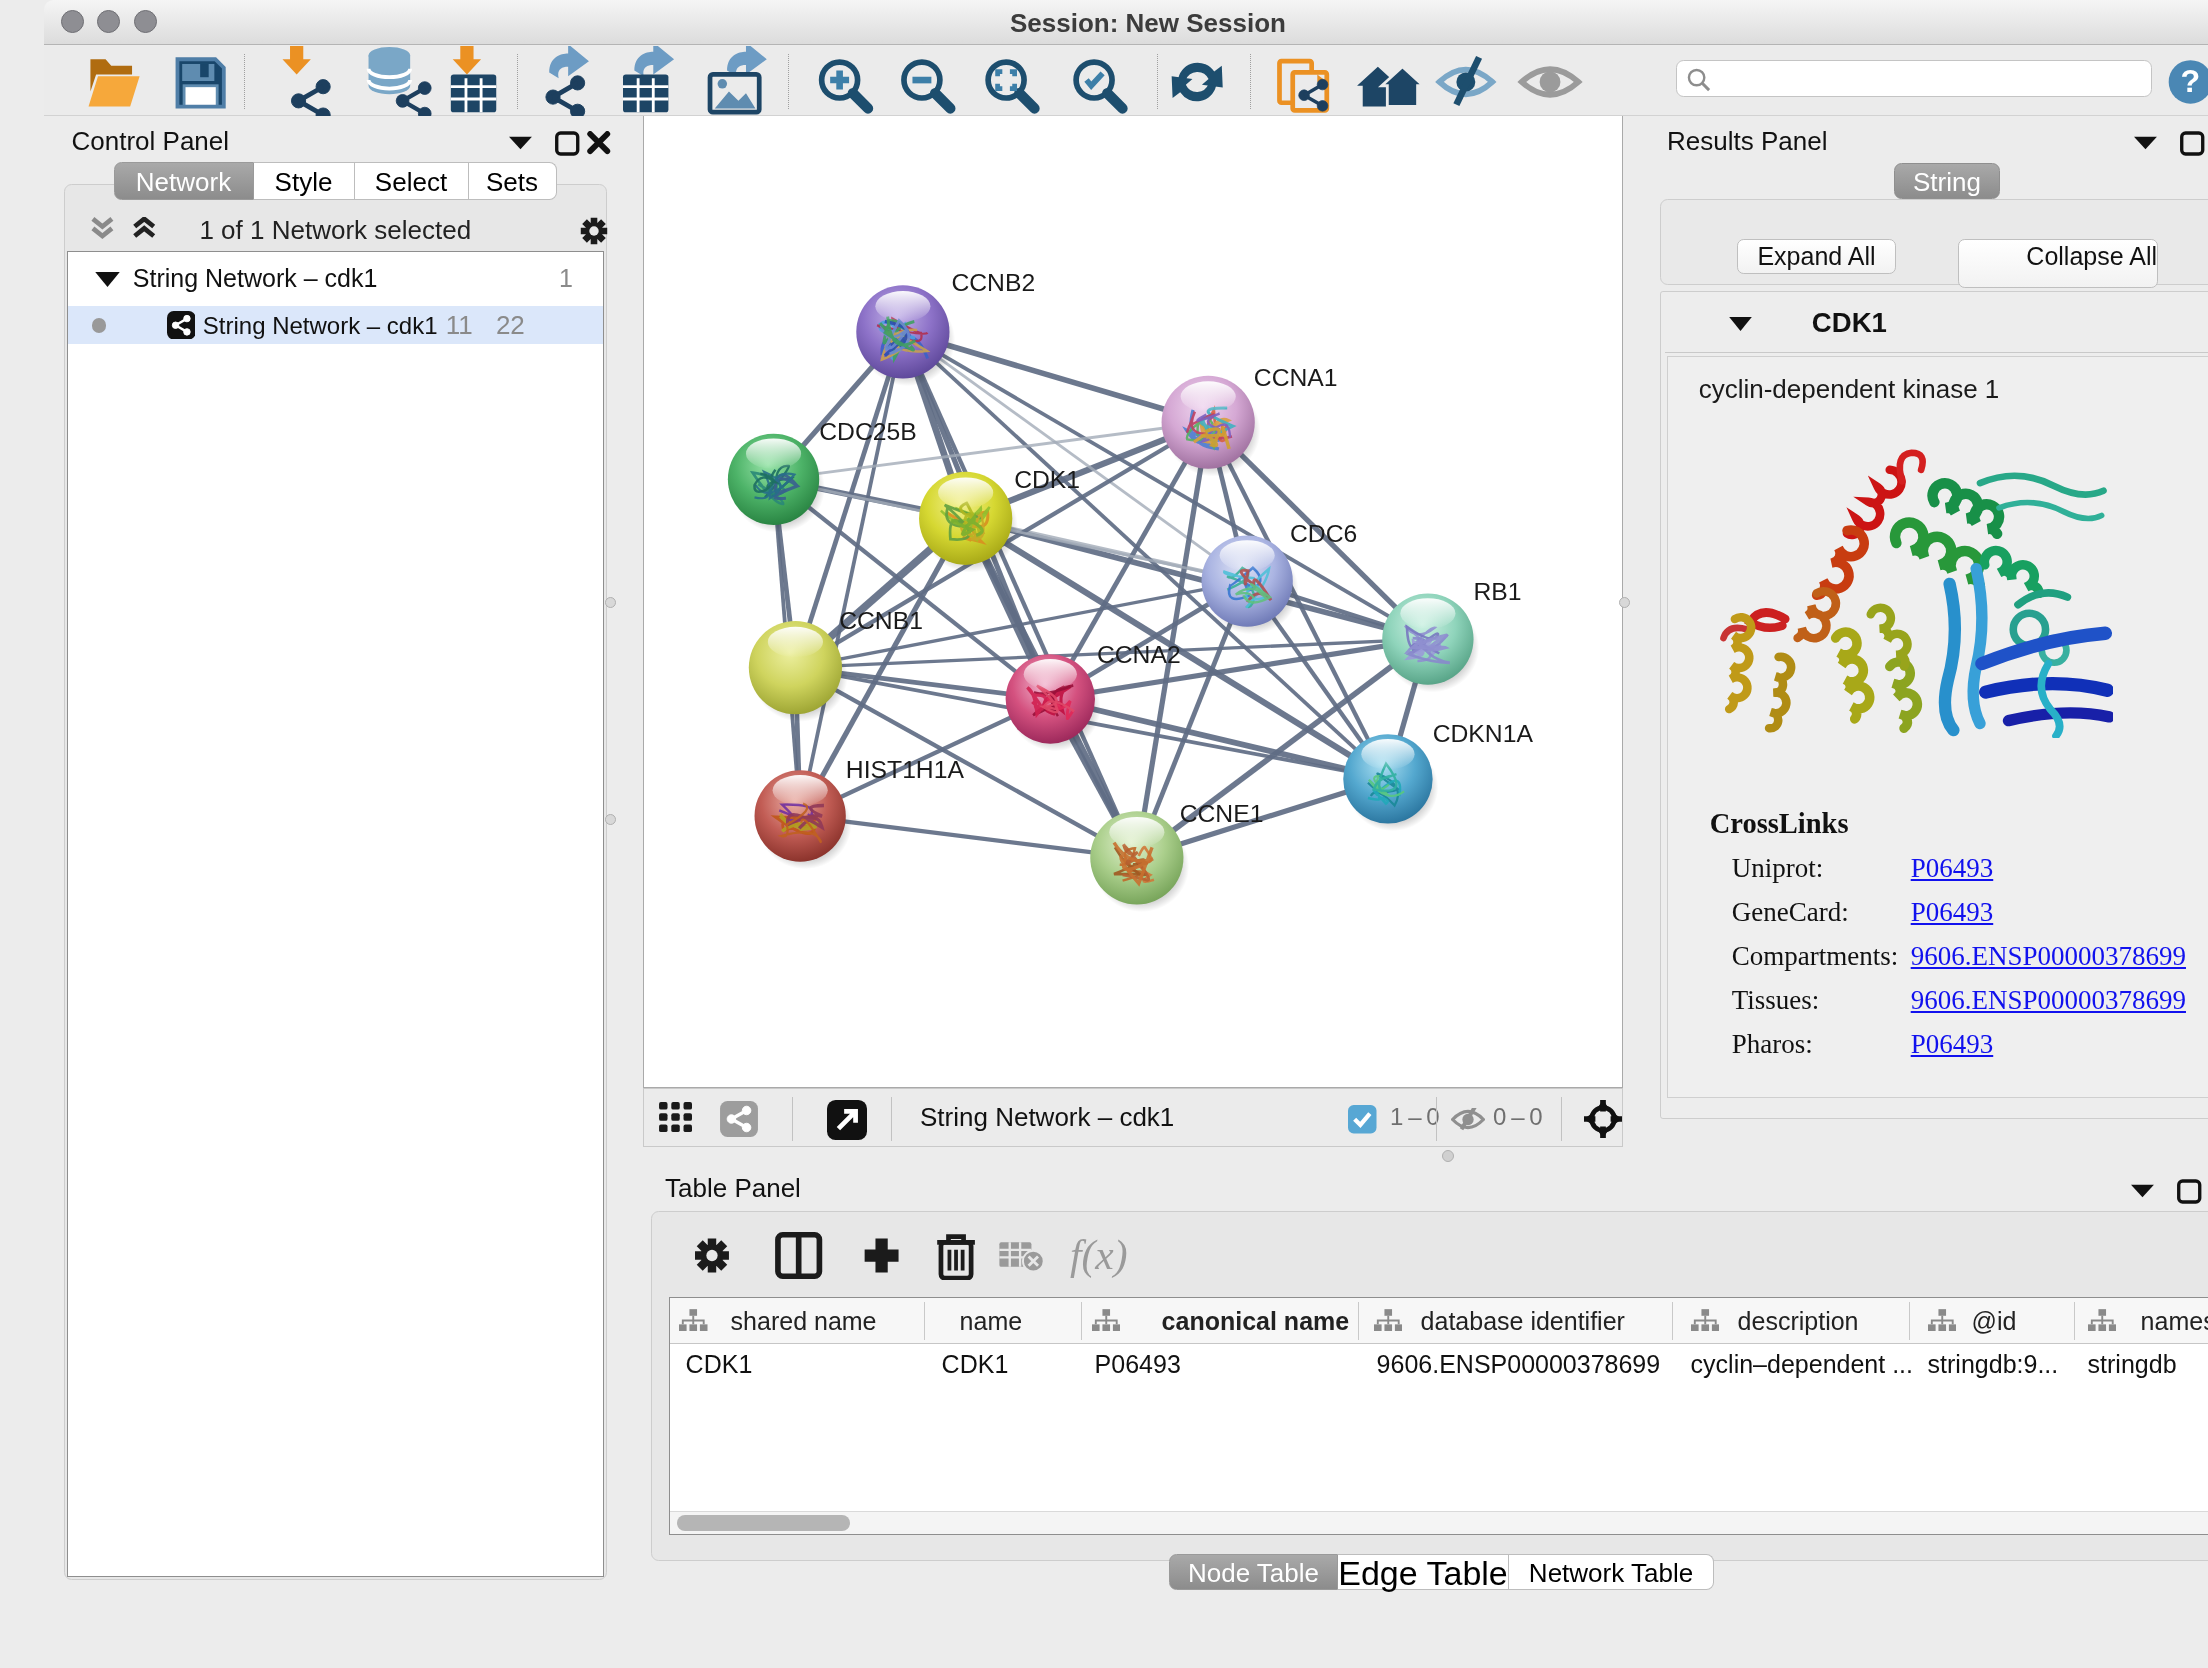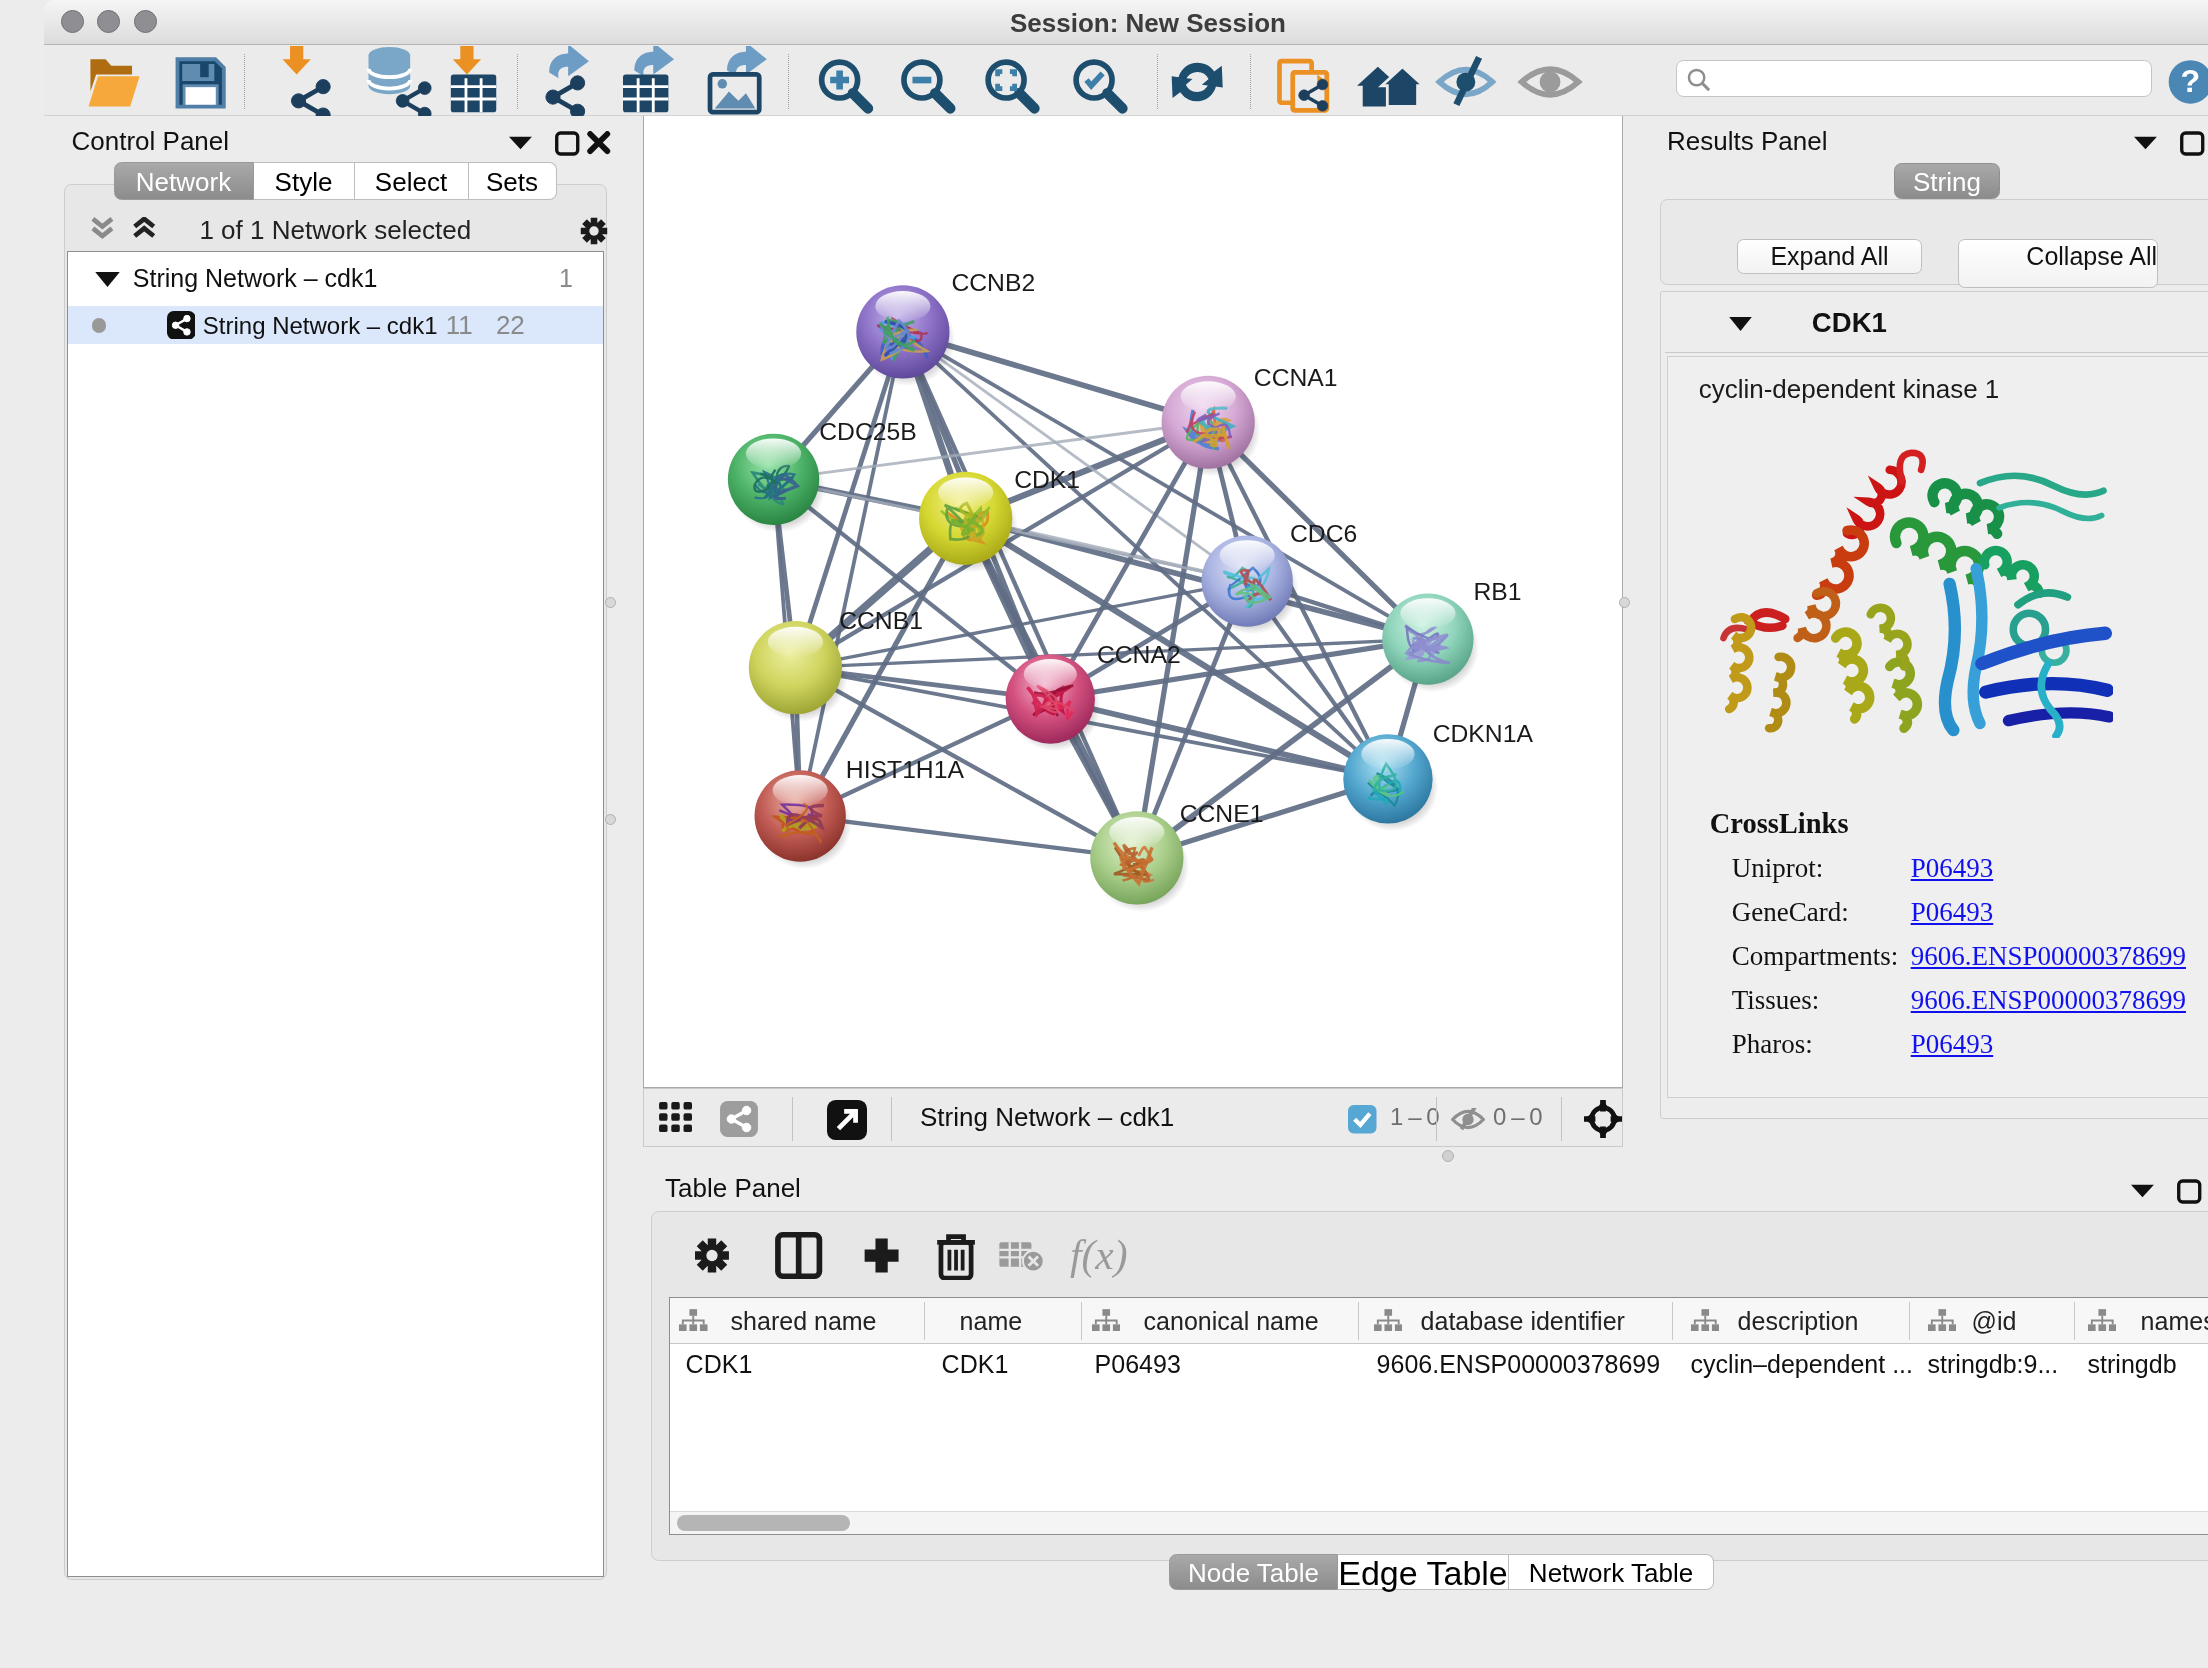--- a/index.html
+++ b/index.html
@@ -633,21 +633,21 @@
   <div class="abs" style="left:1398px;top:1150px;width:12.4px;height:12.4px;border-radius:50%;background:#d0d0d0;border:1px solid #b0b0b0;"></div>
   <div id="rpanel">
     <div class="ptitle" style="position:absolute;left:40px;top:9.5px;">Results Panel</div>
     <svg style="position:absolute;left:507px;top:15px;" width="105" height="25" viewBox="0 0 110 26">
       <path d="M0 6 L24 6 L12 19 Z" fill="#111"></path>
       <rect x="50" y="2" width="22" height="22" rx="4" fill="none" stroke="#111" stroke-width="3.5"></rect>
       <path d="M85 3 L103 21 M103 3 L85 21" stroke="#111" stroke-width="6" stroke-linecap="round"></path>
     </svg>
     <div class="seltab" style="position:absolute;left:267px;top:47px;width:106px;height:36px;border:1px solid #8f8f8f;border-radius:7.6px;text-align:center;font-size:26px;line-height:36px;">String</div>
     <div class="subpanel" style="left:33px;top:83px;width:573px;height:86px;background:#e9e9e9;">
-      <div class="btn" style="left:76px;top:39px;width:185px;height:35px;line-height:33px;">Expand All</div>
+      <div class="btn" style="left:76px;top:39px;width:159px;height:35px;line-height:33px;">Expand All</div>
       <div class="btn" style="left:297px;top:39px;width:200px;height:49px;line-height:33px;text-align:right;">Collapse All</div>
     </div>
     <div class="subpanel" style="left:33px;top:175px;width:573px;height:828px;background:#ededed;border-radius:2.9px;">
       <div style="position:absolute;left:3.8px;top:3.8px;width:563px;height:57px;border-bottom:1px solid #c9c9c9;">
         <svg style="position:absolute;left:64px;top:21px;" width="23" height="16" viewBox="0 0 24 17">
             <path d="M0 0 L24 0 L12 15 Z" fill="#111"></path>
           </svg>
         <div style="position:absolute;left:147px;top:11.4px;font-size:27.6px;font-weight:bold;color:#111;">CDK1</div>
       </div>
       <div style="position:absolute;left:5.7px;top:64px;width:559px;height:742px;background:#efefef;border:1px solid #cfcfcf;">
@@ -750,21 +750,21 @@
           <div style="position:absolute;left:411px;top:3.8px;height:38px;border-left:1px solid #c9c9c9;"></div>
           <svg style="position:absolute;left:422px;top:10.5px;" width="28.5" height="25" viewBox="0 0 30 26">
             <g fill="#8a8a8a">
                 <rect x="11" y="0" width="8" height="7"></rect>
                 <rect x="0" y="16" width="8" height="7"></rect>
                 <rect x="11" y="16" width="8" height="7"></rect>
                 <rect x="22" y="16" width="8" height="7"></rect>
               </g>
             <path d="M15 7 L15 12 M4 16 L4 12 L26 12 L26 16 M15 12 L15 16" stroke="#8a8a8a" stroke-width="2" fill="none"></path>
           </svg>
-          <div style="position:absolute;left:474px;top:8.6px;">canonical name</div>
+          <div style="position:absolute;left:492px;top:8.6px;font-weight:bold;">canonical name</div>
           <div style="position:absolute;left:688px;top:3.8px;height:38px;border-left:1px solid #c9c9c9;"></div>
           <svg style="position:absolute;left:704px;top:10.5px;" width="28.5" height="25" viewBox="0 0 30 26">
             <g fill="#8a8a8a">
                 <rect x="11" y="0" width="8" height="7"></rect>
                 <rect x="0" y="16" width="8" height="7"></rect>
                 <rect x="11" y="16" width="8" height="7"></rect>
                 <rect x="22" y="16" width="8" height="7"></rect>
               </g>
             <path d="M15 7 L15 12 M4 16 L4 12 L26 12 L26 16 M15 12 L15 16" stroke="#8a8a8a" stroke-width="2" fill="none"></path>
           </svg>

